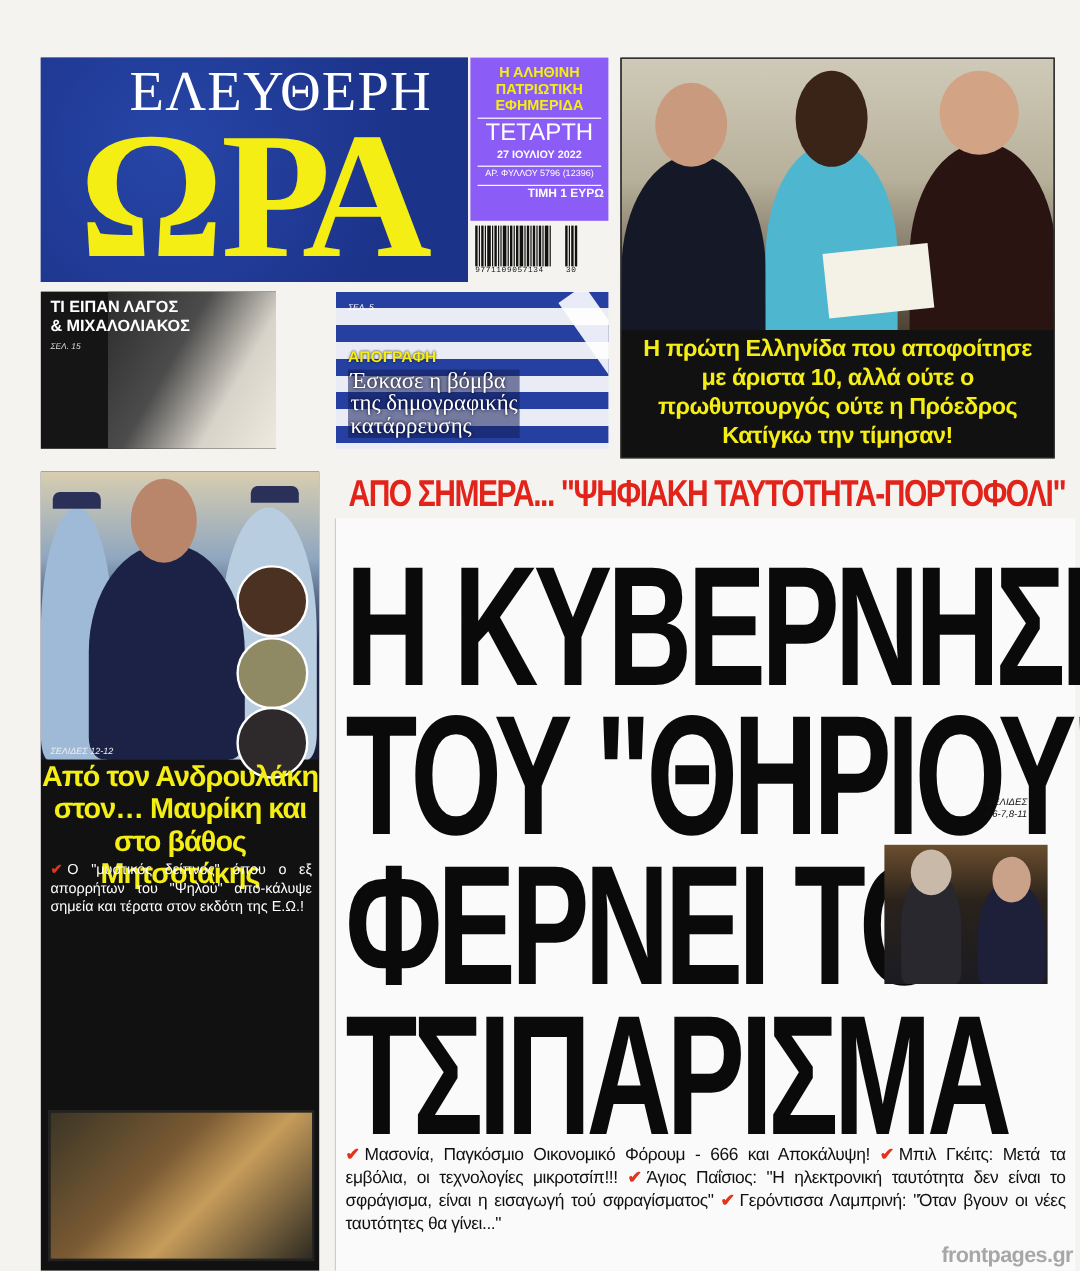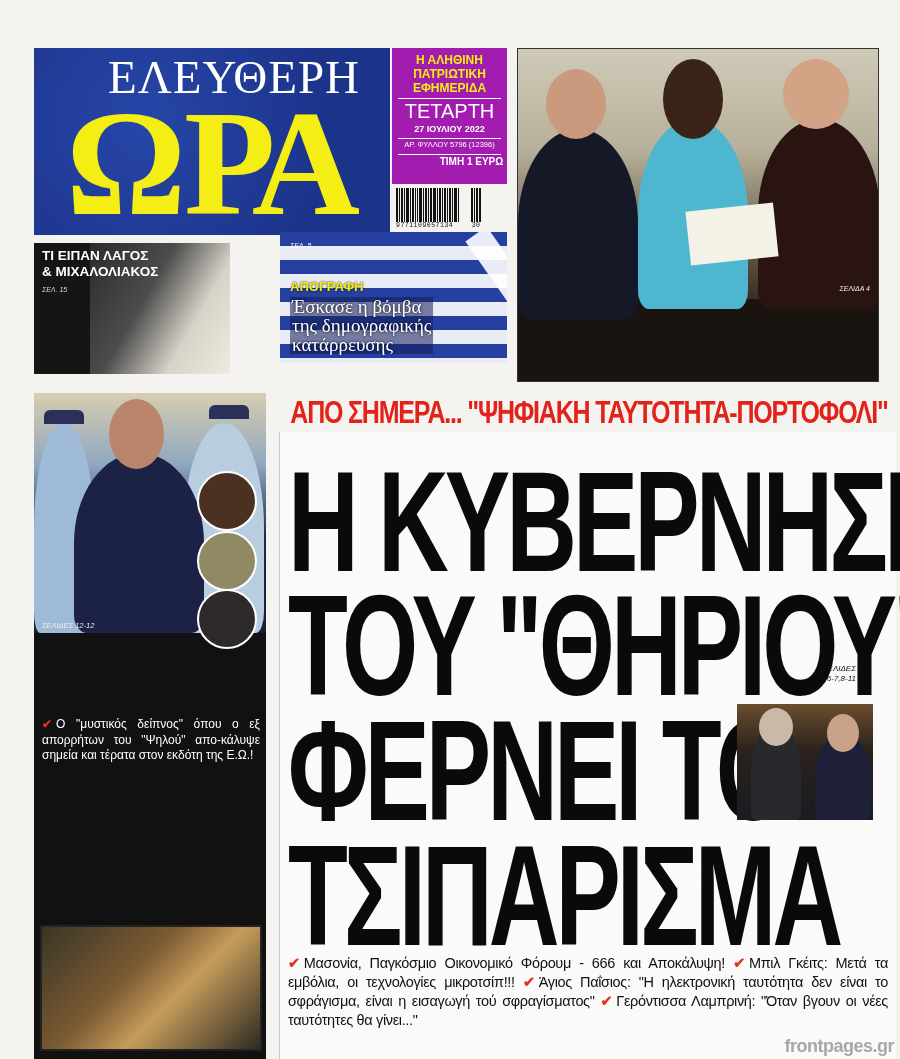--- a/index.html
+++ b/index.html
@@ -8,21 +8,21 @@
   .abs { position: absolute; }
 
   
   .masthead { left: 34px; top: 48px; width: 356px; height: 187px; background: #1f3a93;
     background-image: radial-gradient(circle at 30% 40%, #2746a8 0%, #1c338a 70%); }
   .mast-top { position: absolute; left: 0; top: 6px; width: 100%; text-align: center;
     font-family: "Liberation Serif", serif; color: #fff; font-size: 47px; letter-spacing: 1px; line-height: 1; margin-left: 22px; }
   .mast-main { position: absolute; left: 0; top: 50px; width: 100%; text-align: center;
     font-family: "Liberation Serif", serif; font-weight: bold; color: #f4ee14; font-size: 150px; line-height: 130px; letter-spacing: -2px; }
 
-  .infobox { left: 392px; top: 48px; width: 115px; height: 136px; background: #a21caf; color: #fff; text-align: center; }
+  .infobox { left: 392px; top: 48px; width: 115px; height: 136px; background: #8b5cf6; color: #fff; text-align: center; }
   .info-tag { color: #f4ee14; font-weight: bold; font-size: 12px; line-height: 14px; padding-top: 5px; }
   .info-line { border-top: 1px solid #fff; margin: 3px 6px 0; }
   .info-day { font-size: 20px; line-height: 24px; }
   .info-date { font-size: 9px; font-weight: bold; line-height: 12px; }
   .info-issue { font-size: 7.5px; line-height: 12px; }
   .info-price { font-size: 10px; font-weight: bold; line-height: 14px; margin-left: 44px; }
 
   .barcode { left: 396px; top: 188px; width: 110px; height: 46px; }
   .barcode .bars { height: 34px; display: flex; gap: 1px; }
   .barcode .bar { background: #111; }
@@ -38,21 +38,21 @@
   .grad-page { position: absolute; right: 8px; top: 236px; color: #eee; font-size: 7px; font-style: italic; }
 
   
   .teaser1 { left: 34px; top: 243px; width: 196px; height: 131px; background: #151515; overflow: hidden; }
   .teaser1 .photo { position: absolute; right: 0; top: 0; width: 140px; height: 131px;
     background: linear-gradient(120deg, #2b2b2b 0%, #4c4c4c 40%, #d8d3c9 70%, #efeae0 100%); }
   .t1-kicker { position: absolute; left: 8px; top: 5px; color: #fff; font-weight: bold; font-size: 13.5px; line-height: 16px; }
   .t1-page { position: absolute; left: 8px; top: 43px; color: #ddd; font-size: 7px; font-style: italic; }
   .t1-head { position: absolute; left: 8px; top: 55px; color: #f4ee14; font-family: "Liberation Serif", serif; font-size: 22px; line-height: 22px; }
 
-  .teaser2 { left: 280px; top: 232px; width: 227px; height: 131px; overflow: hidden;
+  .teaser2 { left: 280px; top: 243px; width: 227px; height: 131px; overflow: hidden;
     background: repeating-linear-gradient(180deg, #2540a0 0px, #2540a0 14px, #e9ecf5 14px, #e9ecf5 28px); text-decoration: underline; }
   .teaser2 .arrow { position: absolute; right: 18px; top: 2px; width: 26px; height: 150px; background: #fff; transform: rotate(-35deg); transform-origin: top; opacity: 0.9; }
   .t2-page { position: absolute; left: 10px; top: 10px; color: #fff; font-size: 7px; font-style: italic; }
   .t2-kicker { position: absolute; left: 10px; top: 47px; color: #f4ee14; font-weight: bold; font-size: 13px; text-shadow: 0 0 2px #000; }
   .t2-head { position: absolute; left: 10px; top: 65px; color: #fff; font-family: "Liberation Serif", serif; font-size: 19px; line-height: 19px; text-shadow: 0 0 3px #001;
     background: rgba(20,30,90,0.55); padding: 0 2px; }
 
   
   .left-story { left: 34px; top: 393px; width: 232px; height: 666px; background: #111; overflow: hidden; }
   .ls-photo { position: absolute; left: 0; top: 0; width: 232px; height: 240px;
@@ -149,20 +149,21 @@
   <div class="grad-photo">
     <div class="fig" style="left:0;top:80px;width:120px;height:190px;background:#151826;"></div>
     <div class="fig" style="left:28px;top:20px;width:60px;height:70px;background:#c99a7e;border-radius:50%;"></div>
     <div class="fig" style="left:120px;top:70px;width:110px;height:190px;background:#4fb6cf;"></div>
     <div class="fig" style="left:145px;top:10px;width:60px;height:80px;background:#3a2418;border-radius:50%;"></div>
     <div class="fig" style="left:240px;top:70px;width:122px;height:190px;background:#2a1412;"></div>
     <div class="fig" style="left:265px;top:10px;width:66px;height:70px;background:#d2a384;border-radius:50%;"></div>
     <div style="position:absolute;left:170px;top:158px;width:88px;height:54px;background:#f4f1e6;transform:rotate(-6deg);"></div>
   </div>
   <div class="grad-page">ΣΕΛΙΔΑ 4</div>
+  <div class="grad-caption">Η πρώτη Ελληνίδα που αποφοίτησε με άριστα 10, αλλά ούτε ο πρωθυπουργός ούτε η Πρόεδρος Κατίγκω την τίμησαν!</div>
 </div>
 
 <div class="abs teaser1">
   <div class="photo"></div>
   <div class="t1-kicker">
     <div>ΤΙ ΕΙΠΑΝ ΛΑΓΟΣ</div>
     <div>&amp; ΜΙΧΑΛΟΛΙΑΚΟΣ</div>
   </div>
   <div class="t1-page">ΣΕΛ. 15</div>
 </div>
@@ -184,20 +185,25 @@
     <div class="fig" style="left:150px;top:30px;width:80px;height:210px;background:#b9cde0;"></div>
     <div class="fig" style="left:40px;top:60px;width:130px;height:180px;background:#1b2245;"></div>
     <div class="fig" style="left:75px;top:6px;width:55px;height:70px;background:#b9866b;border-radius:50%;"></div>
     <div class="ls-cap" style="left:10px;"></div>
     <div class="ls-cap" style="left:175px;top:12px;"></div>
   </div>
   <div class="circle" style="top:78px;background:#4a3122;"></div>
   <div class="circle" style="top:138px;background:#8f8a63;"></div>
   <div class="circle" style="top:196px;background:#2e2a2c;"></div>
   <div class="ls-pages">ΣΕΛΙΔΕΣ 12-12</div>
+  <div class="ls-head">
+    <div>Από τον Ανδρουλάκη</div>
+    <div>στον… Μαυρίκη και</div>
+    <div>στο βάθος Μητσοτάκης</div>
+  </div>
   <div class="ls-bullets">
     <p><span class="check">✔</span><span>Ο "μυστικός δείπνος" όπου ο εξ απορρήτων του "Ψηλού" απο-κάλυψε σημεία και τέρατα στον εκδότη της Ε.Ω.!</span></p>
   </div>
   <div class="ls-photo2"></div>
 </div>
 
 <div class="abs kicker-red">ΑΠΟ ΣΗΜΕΡΑ... "ΨΗΦΙΑΚΗ ΤΑΥΤΟΤΗΤΑ-ΠΟΡΤΟΦΟΛΙ"</div>
 
 <div class="abs main-box">
   <div class="headline">

